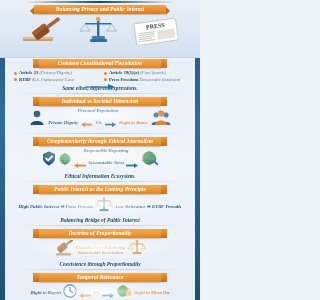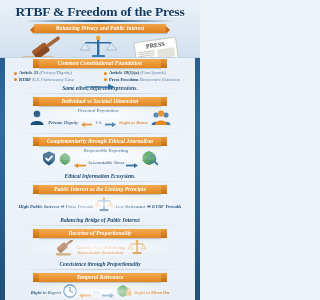--- a/index.html
+++ b/index.html
@@ -122,21 +122,20 @@
   }
 </style>
 </head>
 <body>
 
 <div id="page">
   <div class="edge-l"></div>
   <div class="edge-r"></div>
 
   <div class="header">
-    <div class="title">RTBF &amp; Freedom of the Press</div>
     <div class="title-rule"></div>
     <div class="ribbon">Balancing Privacy and Public Interest</div>
 
     <div class="hero">
       <svg width="190" height="30" viewBox="0 0 190 30">
 
         <g>
           <rect x="18" y="22" width="30" height="4" rx="1" fill="#caa06a"></rect>
           <rect x="18" y="22" width="30" height="2" rx="1" fill="#e0bd8c"></rect>
           <g transform="rotate(-36 40 14)">

